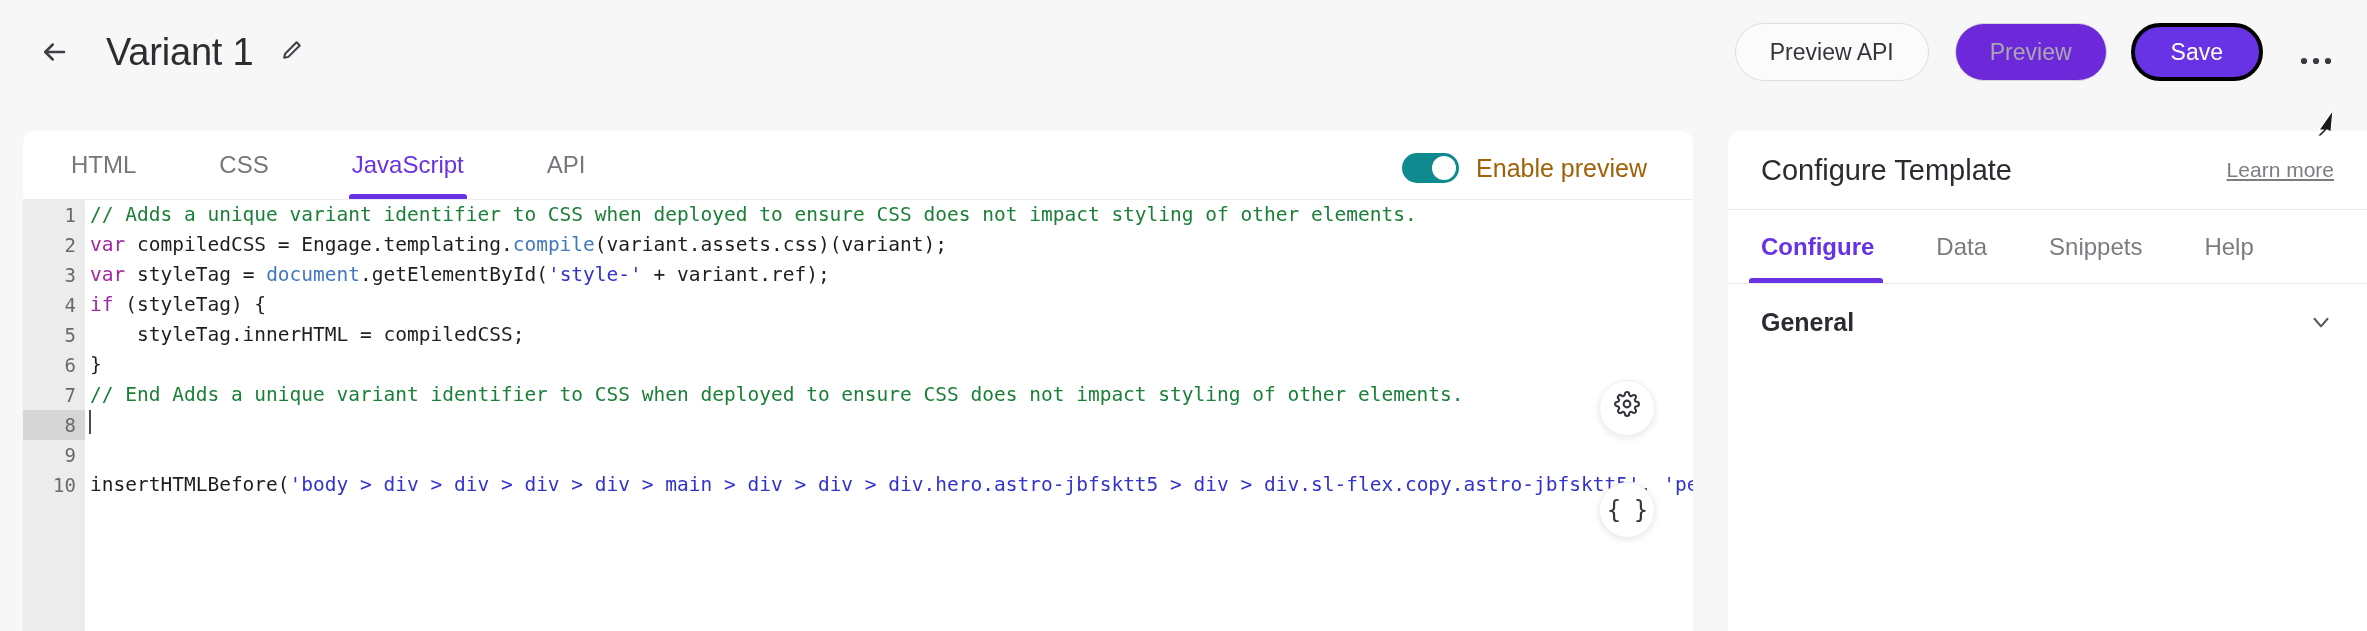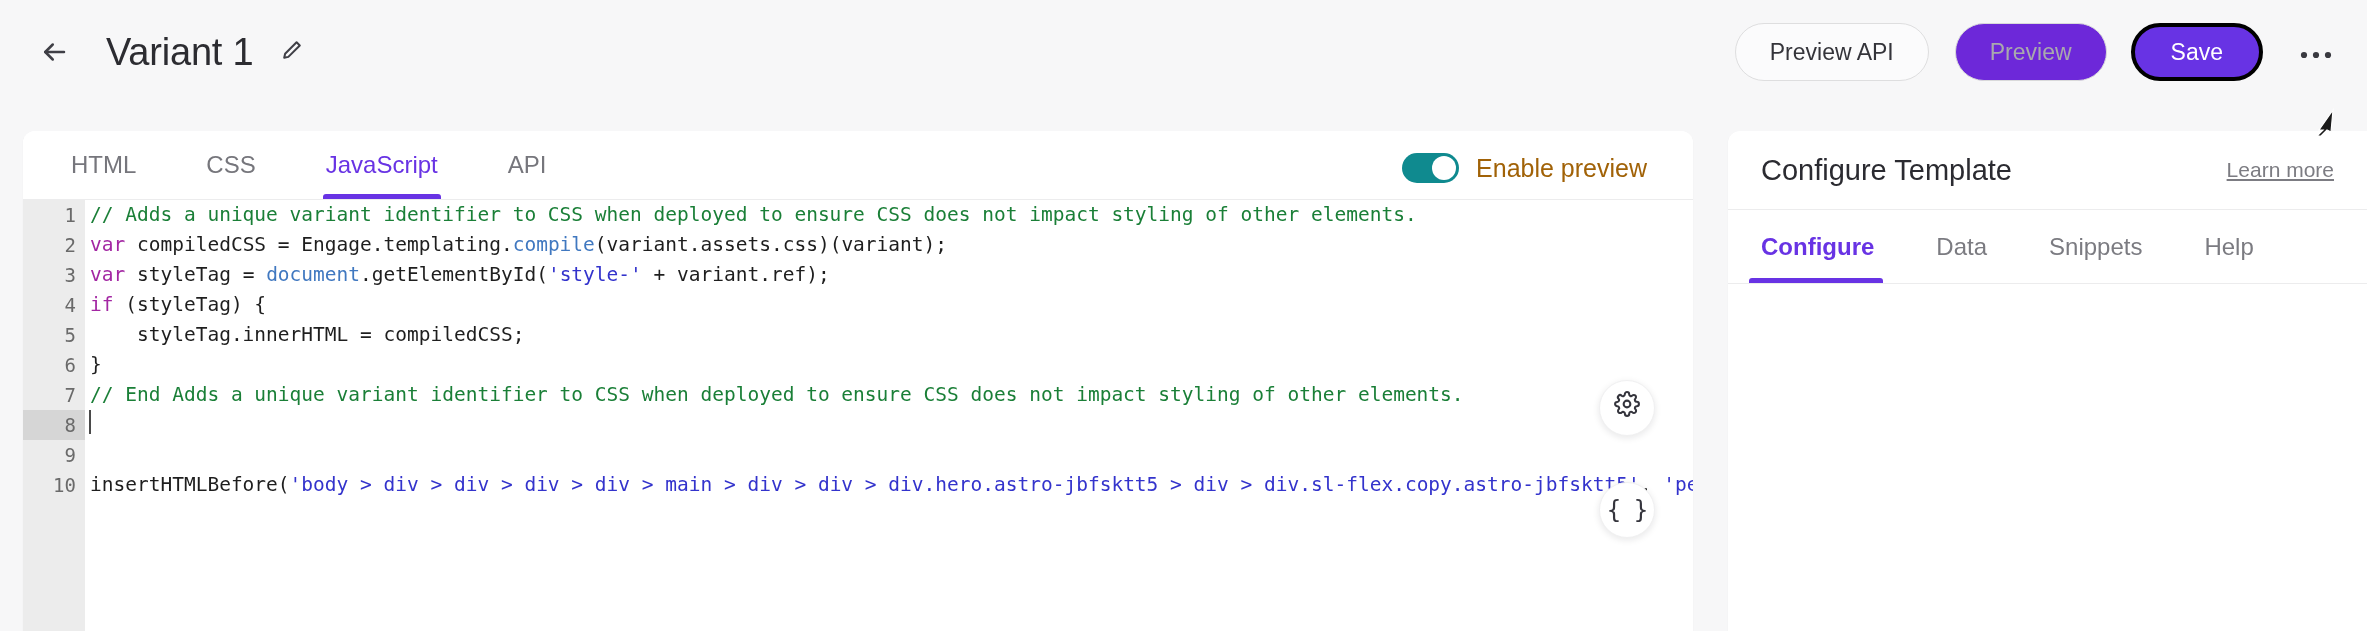--- a/index.html
+++ b/index.html
@@ -37,21 +37,21 @@
   }
   #edit-title-btn {
     margin-left: 22px;
     width: 34px; height: 34px;
     display: flex; align-items: center; justify-content: center;
     cursor: pointer;
     flex: none;
   }
   #topbar-spacer { flex: 1 1 auto; }
   #topbar-actions {
-    display: flex; align-items: center;
+    display: flex; align-items: flex-end;
     margin-right: 28px;
   }
   .pill-btn {
     height: 58px;
     border-radius: 29px;
     padding: 0 34px;
     display: flex; align-items: center; justify-content: center;
     font-size: 23px;
     background: #fbfbfc;
     border: 1px solid #dededf;
@@ -88,20 +88,21 @@
     border-radius: 12px 12px 0 0;
     overflow: hidden;
     box-shadow: 0 1px 2px rgba(16,16,20,0.04);
   }
   #editor-tabbar {
     position: relative;
     height: 69px;
     display: flex; align-items: flex-end;
     border-bottom: 1px solid #ececed;
     background: #ffffff;
+    gap: 13px;
   }
   .code-tab {
     position: relative;
     height: 68px;
     display: flex; align-items: center;
     padding: 0 0 0 0;
     font-size: 24px;
     color: #76767c;
     cursor: pointer;
     white-space: nowrap;
@@ -406,19 +407,28 @@
     <div id="learn-more-link">Learn more</div>
   </div>
 
   <div id="right-tabbar">
     <div class="panel-tab active">Configure</div>
     <div class="panel-tab">Data</div>
     <div class="panel-tab">Snippets</div>
     <div class="panel-tab">Help</div>
   </div>
 
+  <div id="general-row">
+    <div id="general-label">General</div>
+    <div id="general-spacer"></div>
+    <div id="chevron-down-icon">
+      <svg width="26" height="26" viewBox="0 0 24 24" fill="none" stroke="#5a5a60" stroke-width="1.9" stroke-linecap="round" stroke-linejoin="round">
+        <polyline points="6,9 12,16 18,9"></polyline>
+      </svg>
+    </div>
+  </div>
 </div>
 
 <div id="mouse-cursor">
   <svg width="26" height="30" viewBox="0 0 26 30">
     <path d="M20 2 L6 22 L10 22 L4 28 L8 28 L14 22 L18 24 Z" fill="#1a1a1a" stroke="#ffffff" stroke-width="1.2"></path>
   </svg>
 </div>
 
 </body></html>

